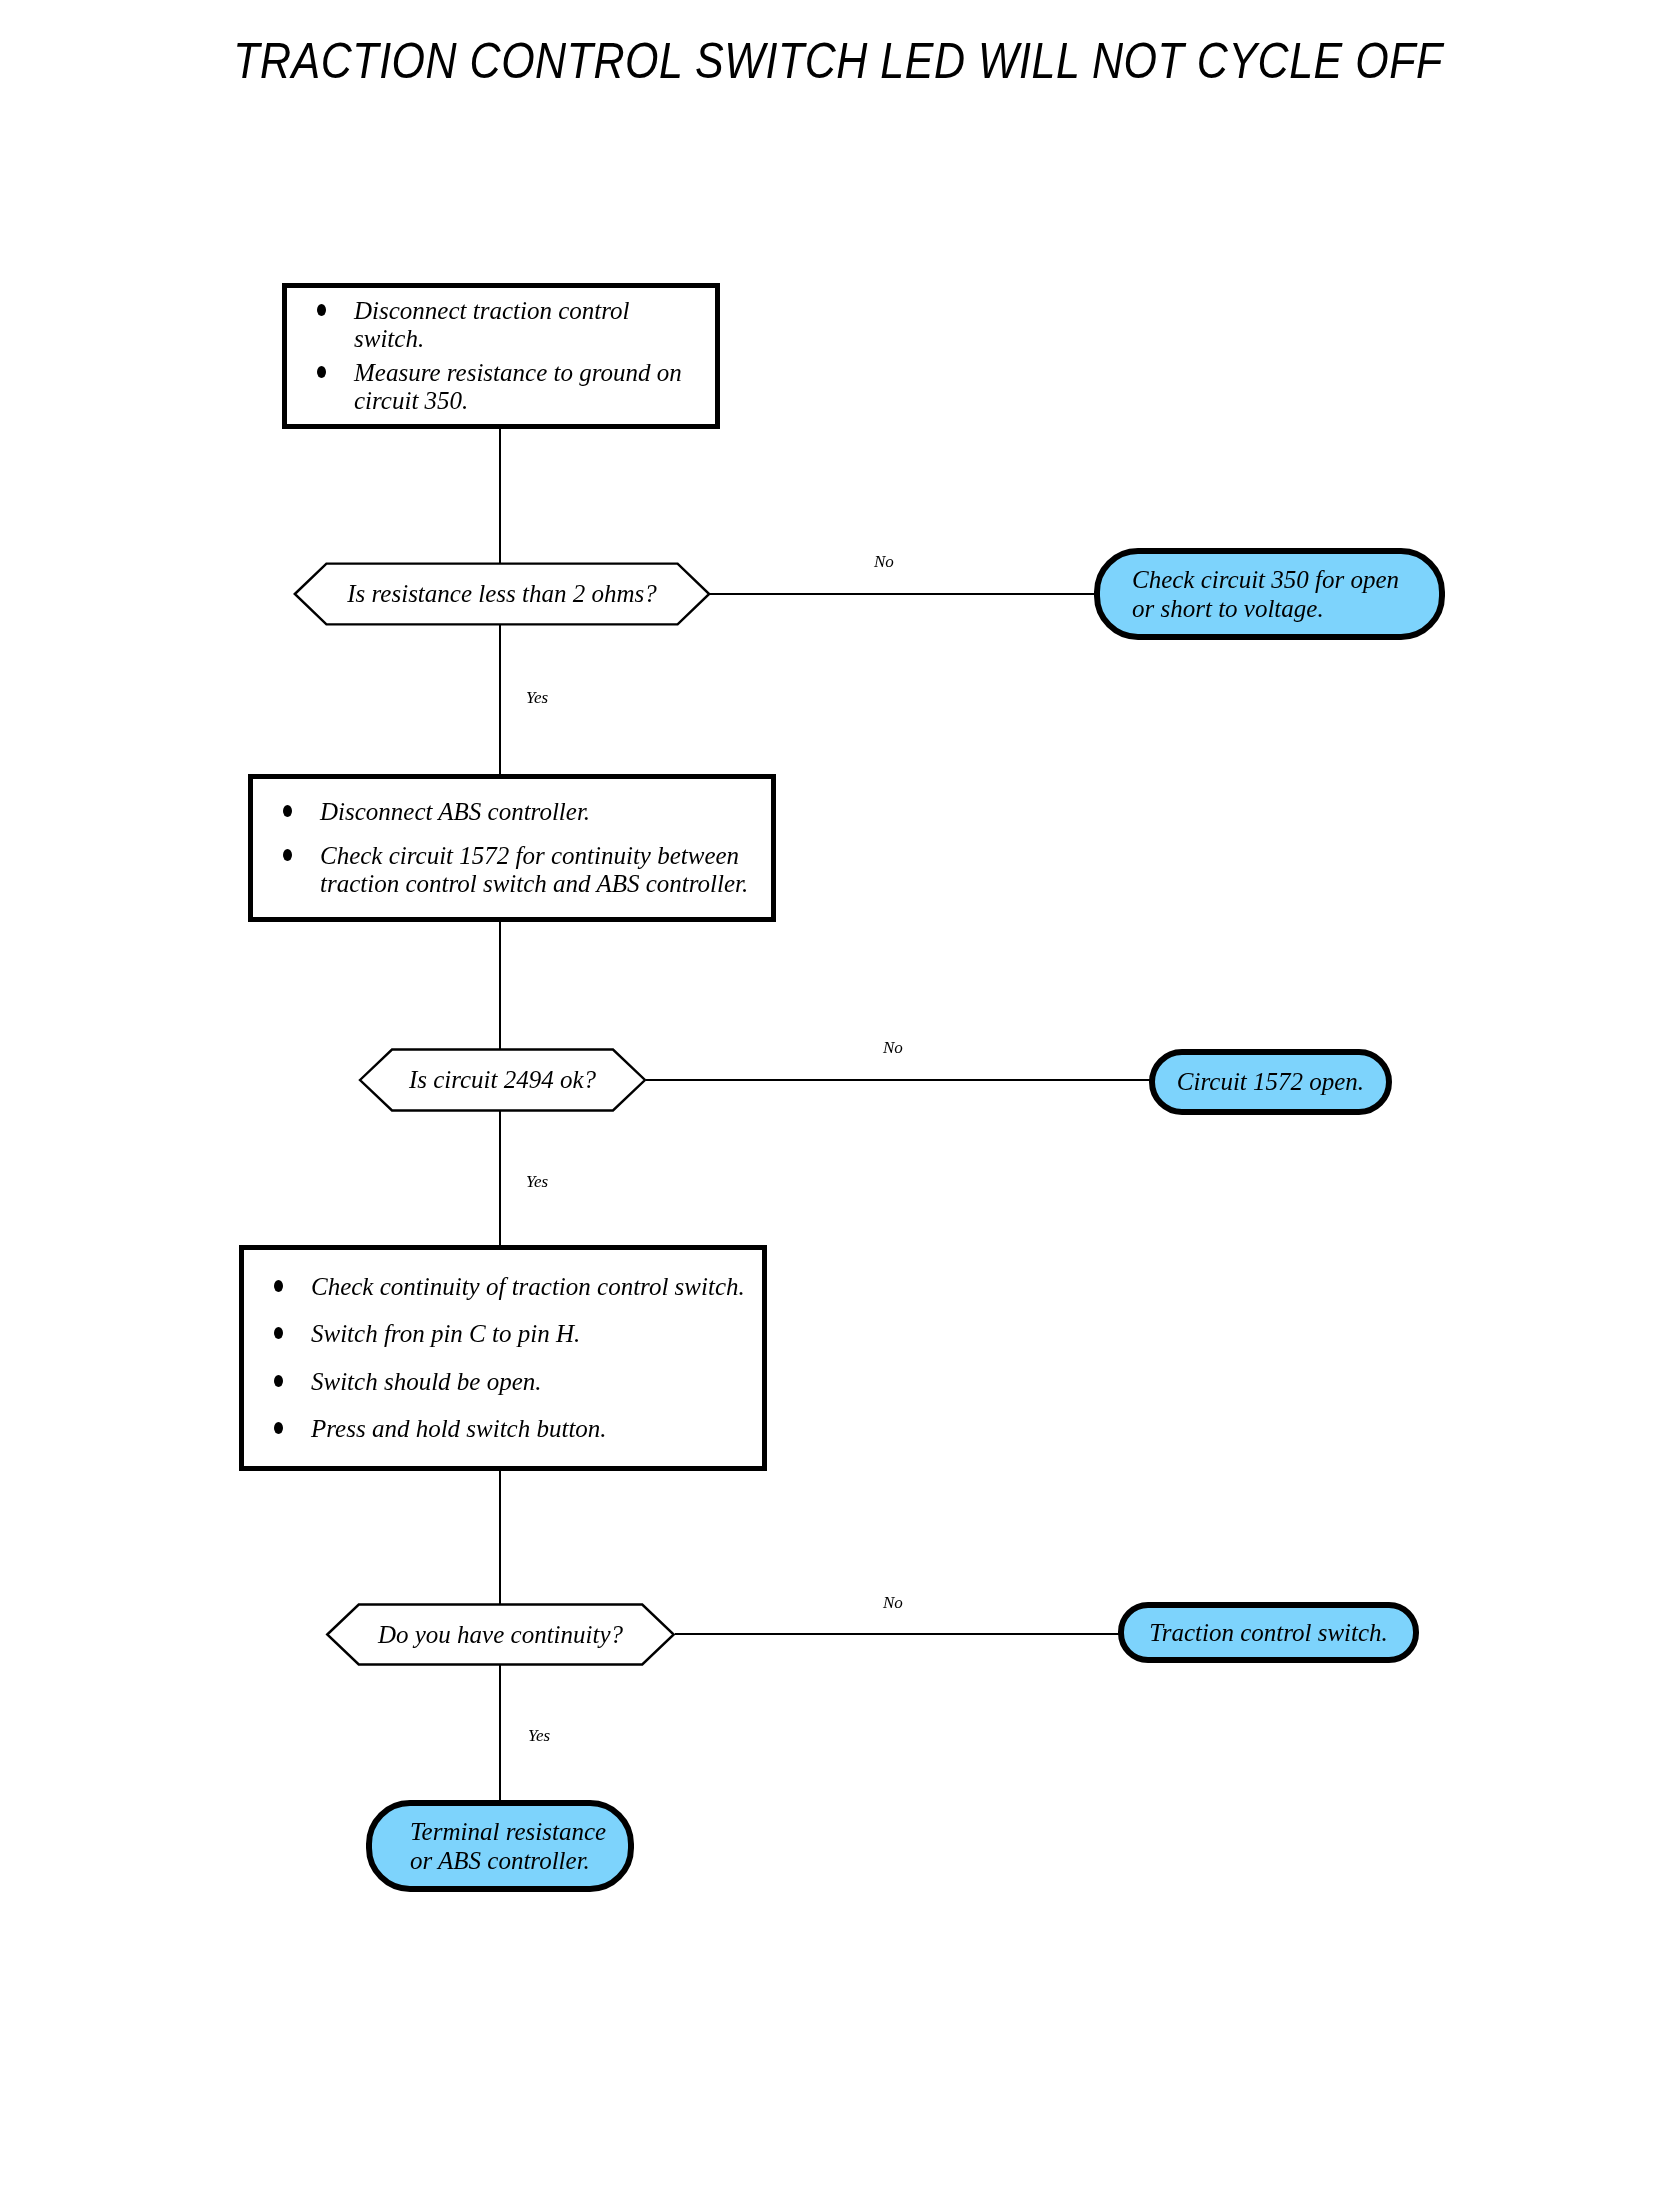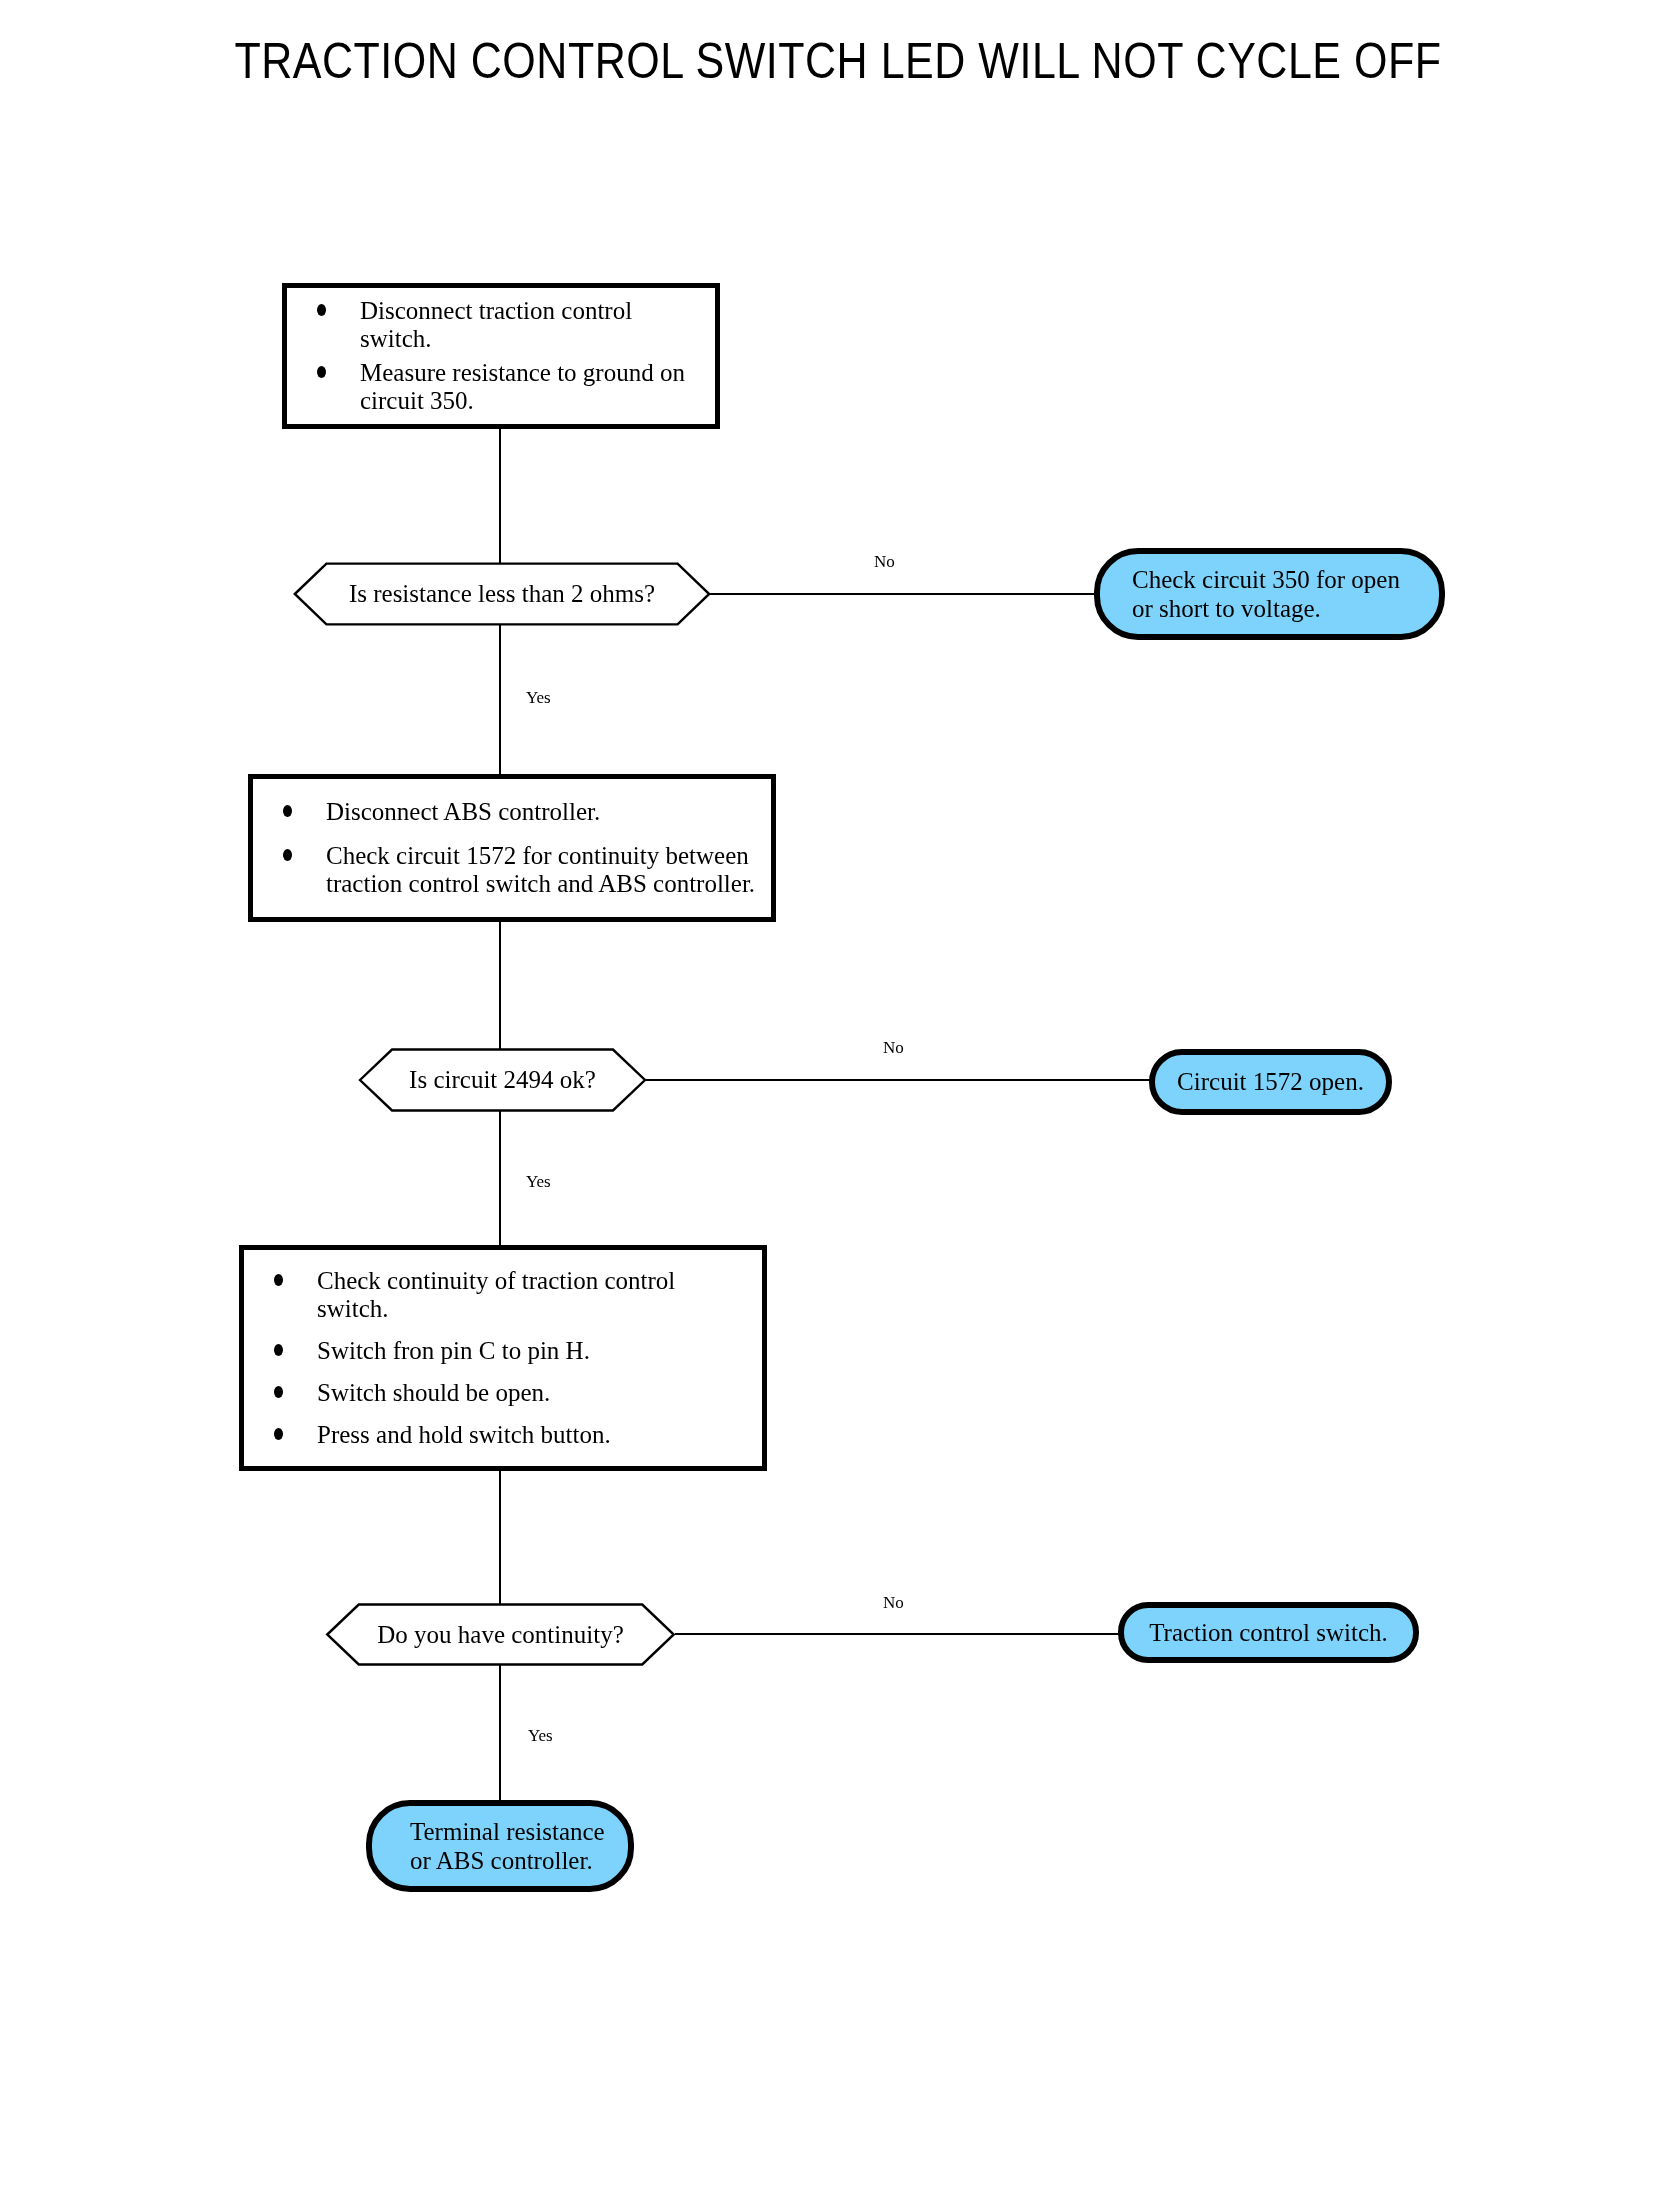--- a/index.html
+++ b/index.html
@@ -1,36 +1,36 @@
 <!DOCTYPE html>
 <html style="font-size:9.7px"><head>
 <meta charset="utf-8">
 <style>
   html, body { margin:0; padding:0; background:#ffffff; }
   .page {
     position:relative; width:1676px; height:1922px; background:#ffffff;
-    font-family:"Liberation Serif", serif; color:#000; overflow:hidden;
+    font-family:"Liberation Serif", serif; color:#000; overflow:hidden;font-style:italic;
   }
   .title {
     position:absolute; top:32px; left:0; width:100%;
     text-align:center; white-space:nowrap;
     font-family:"Liberation Sans", sans-serif; font-size:50px; font-weight:400;
     transform:scaleX(0.86); transform-origin:50% 0;
     letter-spacing:0.6px;
   }
   
   .pbox {
     position:absolute; box-sizing:border-box; background:#fff;
     border:5.5px solid #000;
   }
   .pbox-inner {
     display:flex; flex-direction:column; justify-content:space-evenly;
     height:100%; box-sizing:border-box; padding:3.6px 14.6px 3.6px 30px;
   }
-  .bullet-item { display:flex; align-items:flex-start;gap:6px; }
+  .bullet-item { display:flex; align-items:flex-start; }
   .bullet-dot {
     flex:0 0 auto; width:9px; height:12px; border-radius:50%;
     background:#000; margin-top:7.3px; margin-right:28px;
   }
   .bullet-text { font-size:25px; line-height:1.13; white-space:pre-line; }
   
   .decision { position:absolute; }
   .decision svg { position:absolute; left:0; top:0; }
   .decision .q {
     position:absolute; left:0; top:0; right:0; bottom:0;

